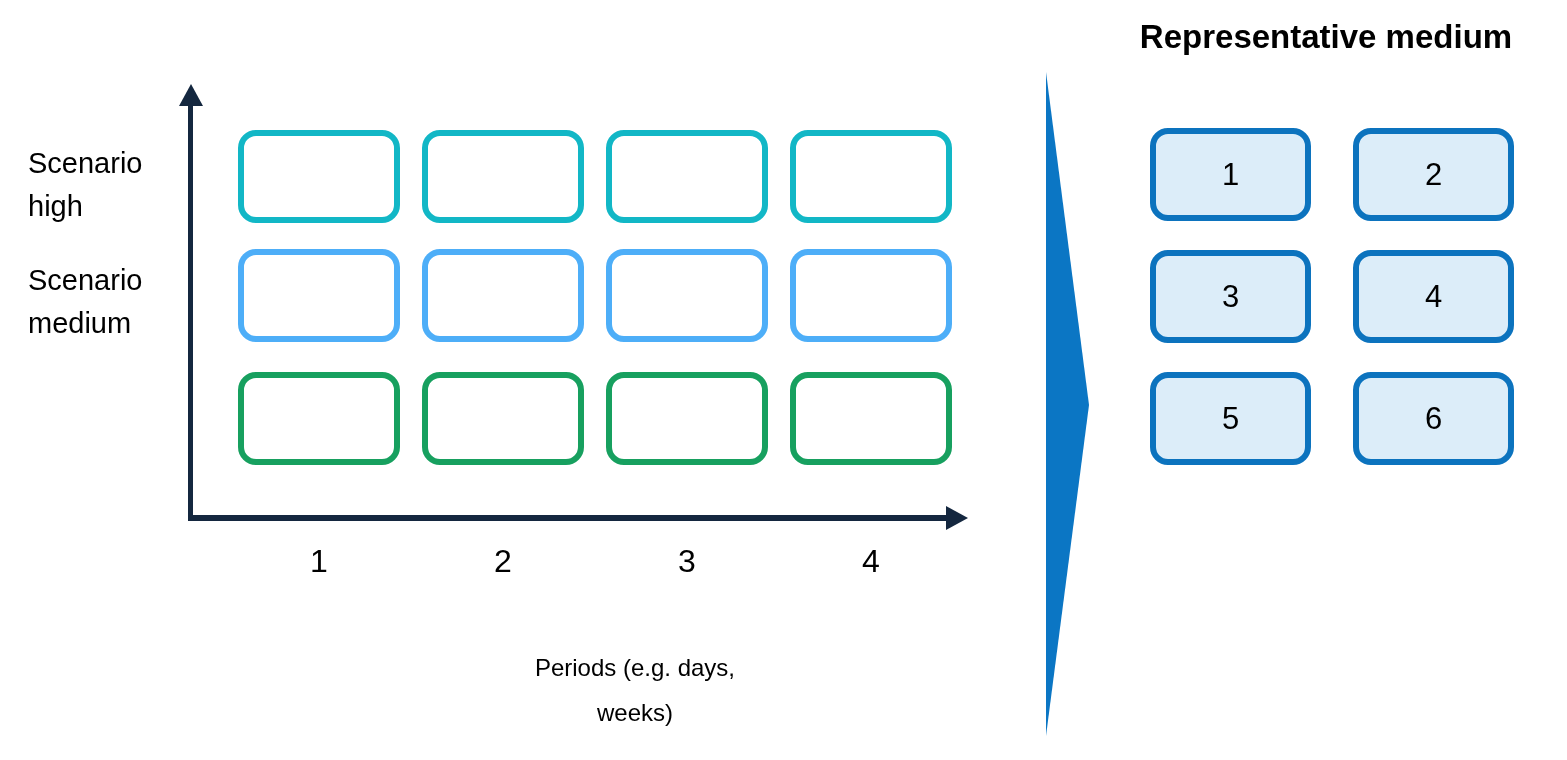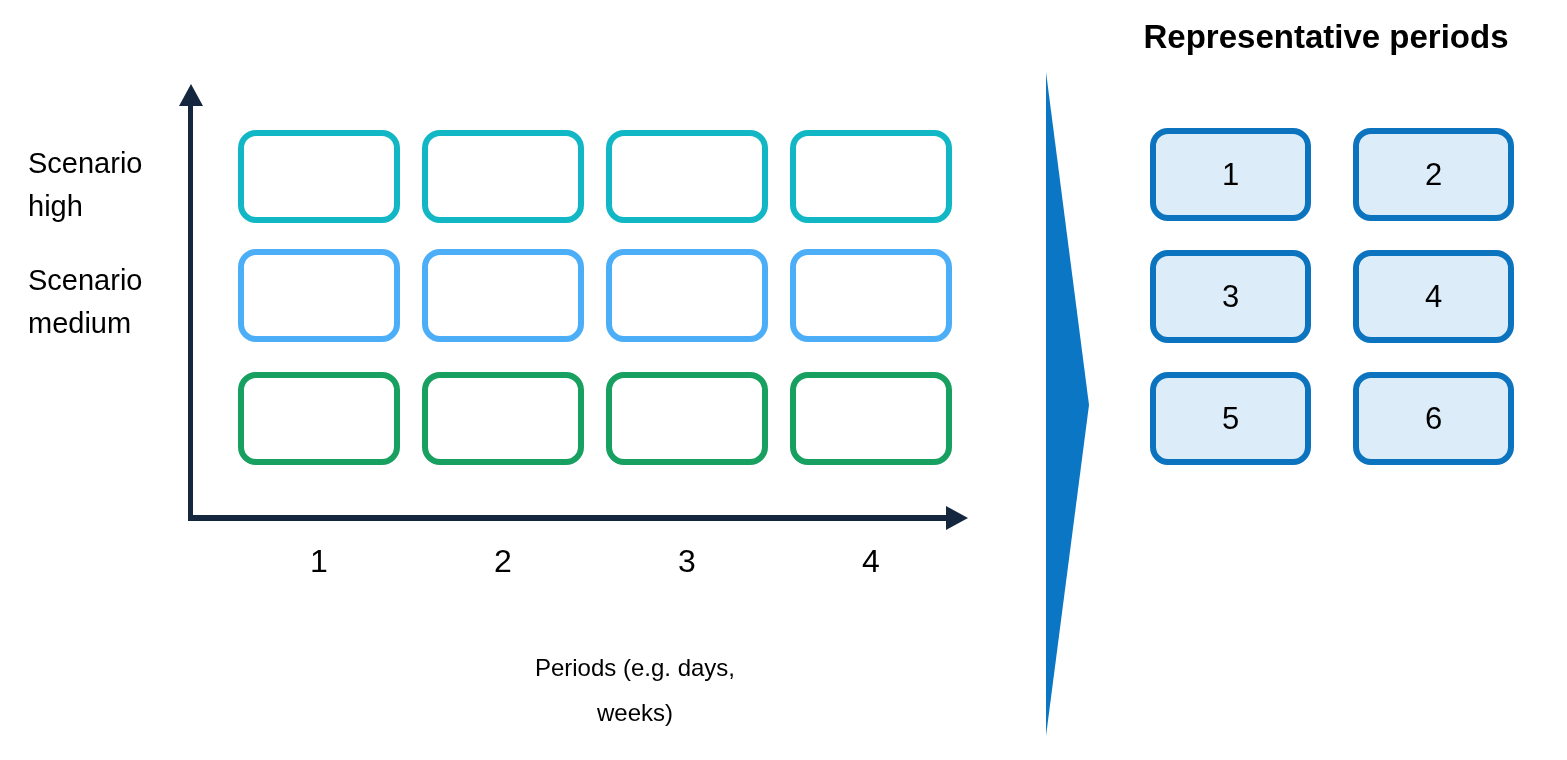--- a/index.html
+++ b/index.html
@@ -101,21 +101,21 @@
   <div class="xtick" style="left:422px">2</div>
   <div class="xtick" style="left:606px">3</div>
   <div class="xtick" style="left:790px">4</div>
 
   <div class="xaxis-title">Periods (e.g. days, weeks)</div>
 
   <svg class="transform-arrow" width="44" height="664" viewBox="0 0 44 664" preserveAspectRatio="none">
     <polygon points="0,0 43,333 0,664" fill="currentColor"></polygon>
   </svg>
 
-  <div class="rep-title">Representative periods</div>
+  <div class="rep-title">Representative medium</div>
 
   <div class="rep-box" style="left:1150px;top:128px">1</div>
   <div class="rep-box" style="left:1353px;top:128px">2</div>
   <div class="rep-box" style="left:1150px;top:250px">3</div>
   <div class="rep-box" style="left:1353px;top:250px">4</div>
   <div class="rep-box" style="left:1150px;top:372px">5</div>
   <div class="rep-box" style="left:1353px;top:372px">6</div>
 
 </div>
 

